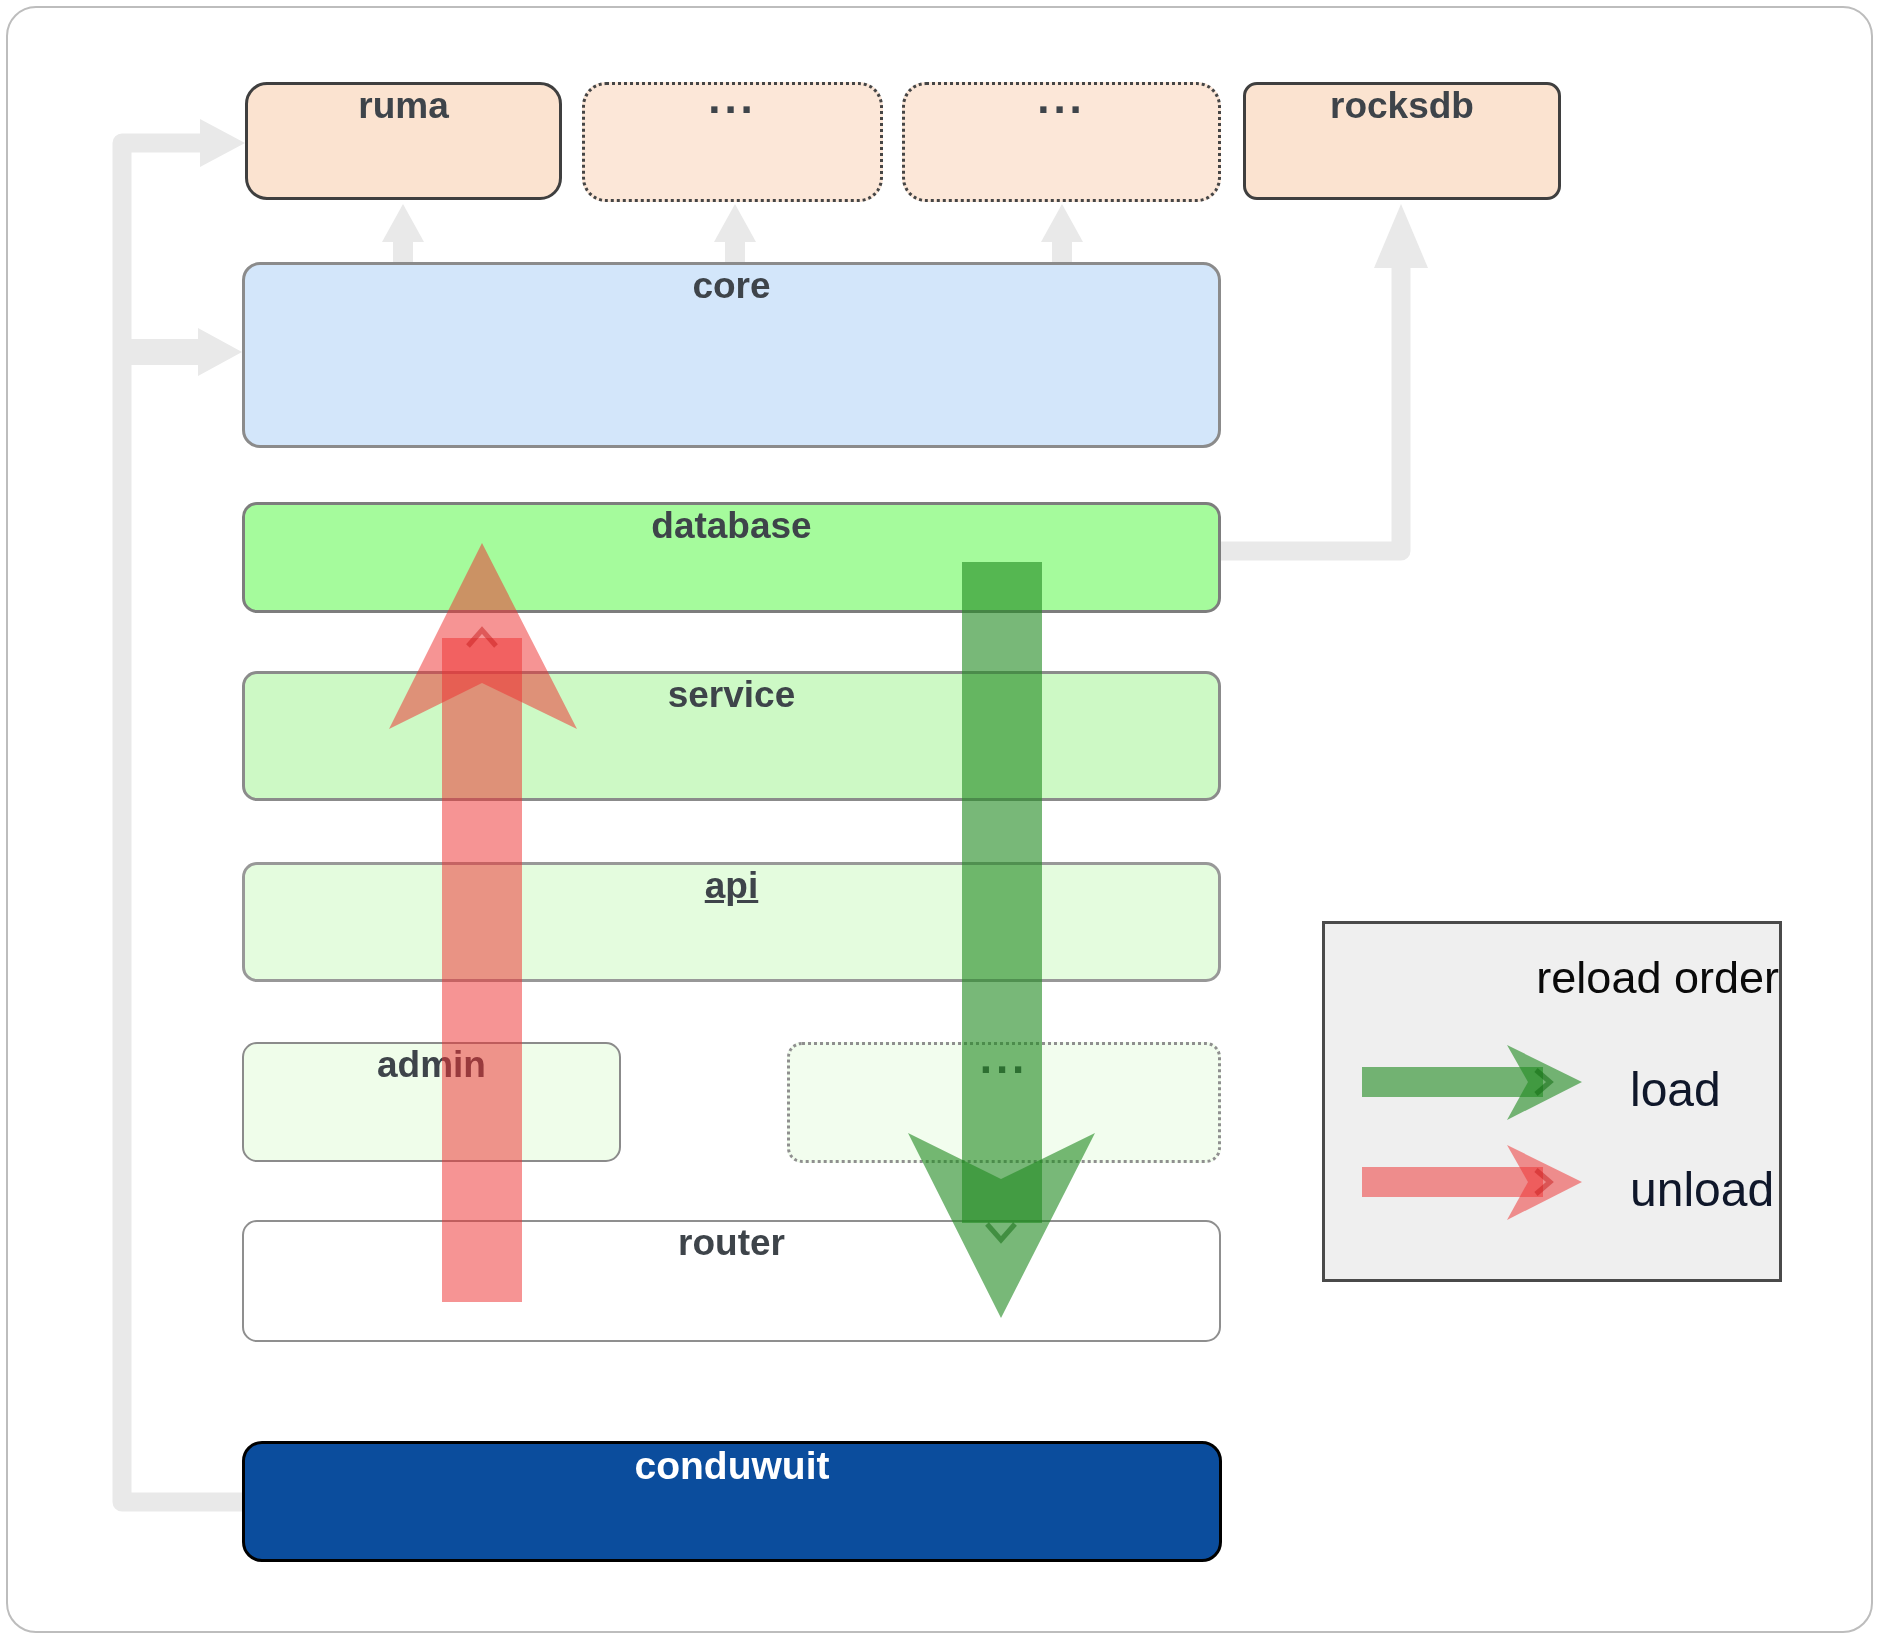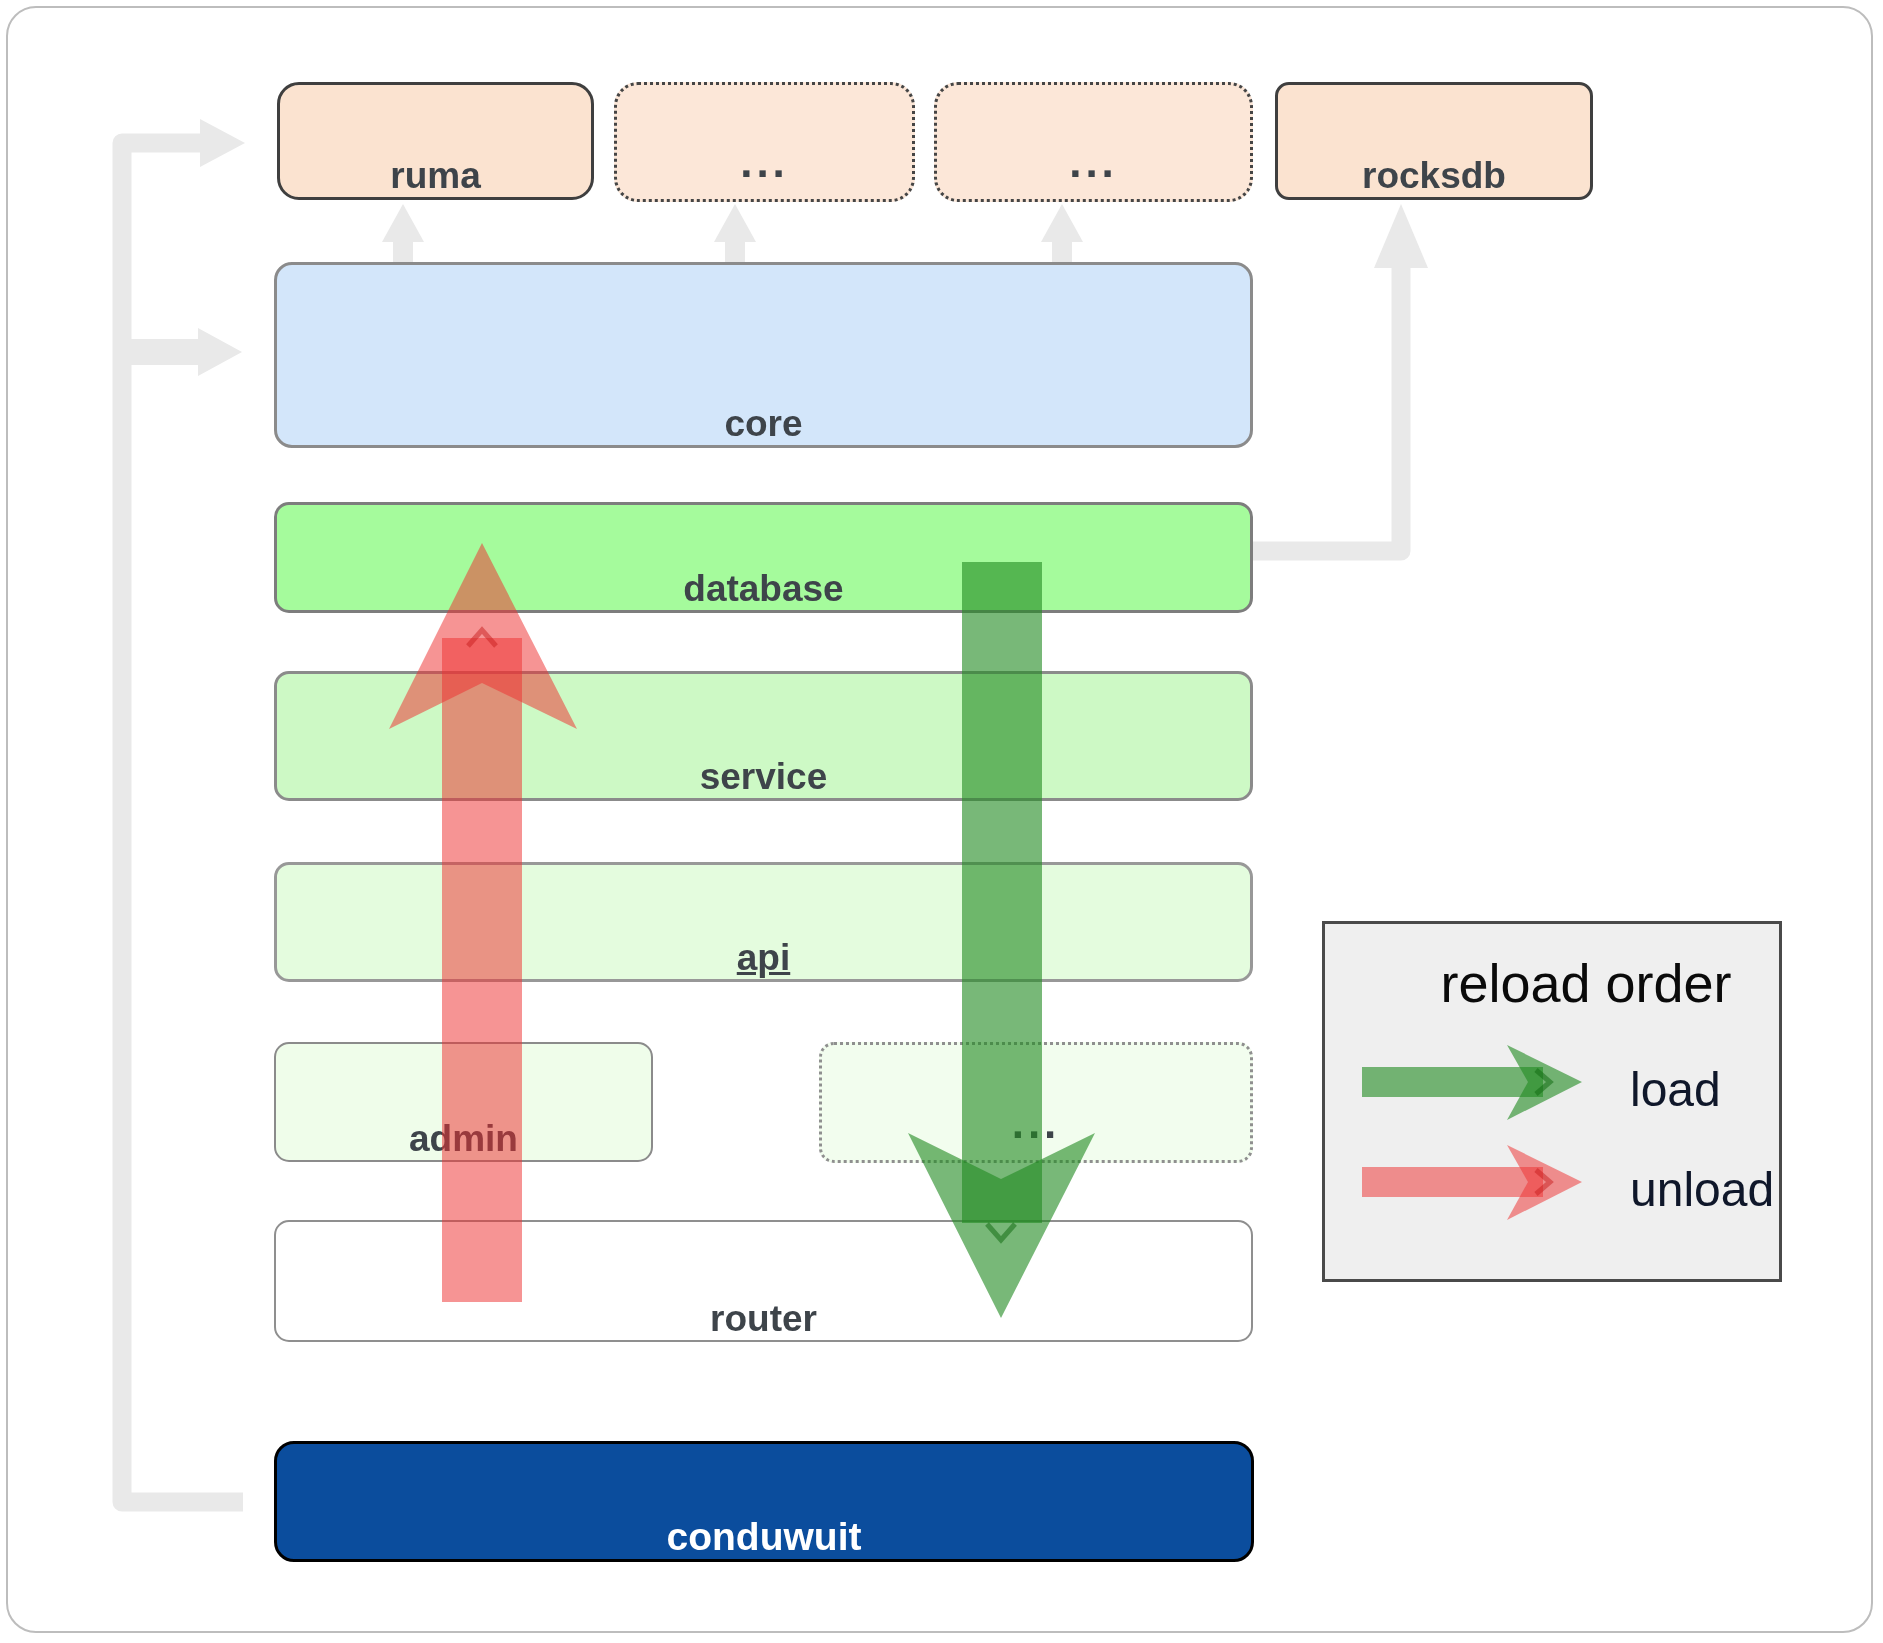--- a/index.html
+++ b/index.html
@@ -9,44 +9,44 @@
   }
   #frame{
     position:absolute;left:6px;top:6px;width:1867px;height:1627px;
     border:2px solid var(--frameBorder);border-radius:30px;box-sizing:border-box;
   }
   svg.layer{position:absolute;left:0;top:0;width:1883px;height:1643px;}
   #gray-layer{z-index:1;}
   #boxes{position:absolute;left:0;top:0;width:100%;height:100%;z-index:2;}
   #front-layer{z-index:3;pointer-events:none;}
   .node{
-    position:absolute;display:flex;align-items:flex-end;justify-content:center;
-    box-sizing:border-box;font-weight:bold;font-size:37px;color:var(--labelColor);margin-left:32px;
+    position:absolute;display:flex;align-items:flex-start;justify-content:center;
+    box-sizing:border-box;font-weight:bold;font-size:37px;color:var(--labelColor);
   }
   .node .lbl{display:block;}
   .node .dots{font-size:44px;letter-spacing:4px;transform:translateY(-12px);}
   .n-ruma    {left:245px;top:82px;width:317px;height:118px;background:var(--peachFill);border:3px solid var(--nodeBorderDark);border-radius:22px;}
   .n-more1   {left:582px;top:82px;width:301px;height:120px;background:var(--peachFillLight);border:3px dotted #454545;border-radius:24px;}
   .n-more2   {left:902px;top:82px;width:319px;height:120px;background:var(--peachFillLight);border:3px dotted #454545;border-radius:24px;}
   .n-rocksdb {left:1243px;top:82px;width:318px;height:118px;background:var(--peachFill);border:3px solid var(--nodeBorderDark);border-radius:14px;}
   .n-core    {left:242px;top:262px;width:979px;height:186px;background:var(--blueFill);border:3px solid var(--nodeBorderGray);border-radius:18px;}
   .n-database{left:242px;top:502px;width:979px;height:111px;background:var(--dbGreenFill);border:3px solid #7d7d7d;border-radius:15px;}
   .n-service {left:242px;top:671px;width:979px;height:130px;background:var(--serviceGreenFill);border:3px solid var(--nodeBorderGray);border-radius:15px;}
   .n-api     {left:242px;top:862px;width:979px;height:120px;background:var(--apiGreenFill);border:3px solid #989898;border-radius:15px;text-decoration:underline;}
   .n-admin   {left:242px;top:1042px;width:379px;height:120px;background:var(--adminGreenFill);border:2px solid var(--nodeBorderGray);border-radius:15px;}
   .n-adminmore{left:787px;top:1042px;width:434px;height:121px;background:#f2fdee;border:3px dotted #8f8f8f;border-radius:15px;}
   .n-router  {left:242px;top:1220px;width:979px;height:122px;background:var(--routerFill);border:2px solid #8f8f8f;border-radius:15px;}
   .n-conduwuit{left:242px;top:1441px;width:980px;height:121px;background:var(--conduwuitFill);border:3px solid #000;border-radius:20px;color:#fff;font-size:39px;}
   #legend{
     position:absolute;left:1322px;top:921px;width:460px;height:361px;z-index:2;
     background:var(--legendBg);border:3px solid var(--legendBorder);box-sizing:border-box;
   }
   #legend-title{
-    position:absolute;left:0;top:28px;width:100%;text-align:center;
-    font-size:54px;color:#0a0a0a;font-weight:normal;margin-left:34px;
+    position:absolute;left:0;top:28px;width:100%;text-align:right;
+    font-size:45px;color:#0a0a0a;font-weight:normal;
   }
   .legend-label{position:absolute;font-size:48px;color:#0f172a;}
   #legend-load-label{left:305px;top:138px;}
   #legend-unload-label{left:305px;top:238px;}
 </style>
 </head>
 <body>
 
 <div id="canvas">
   <div id="frame"></div>

